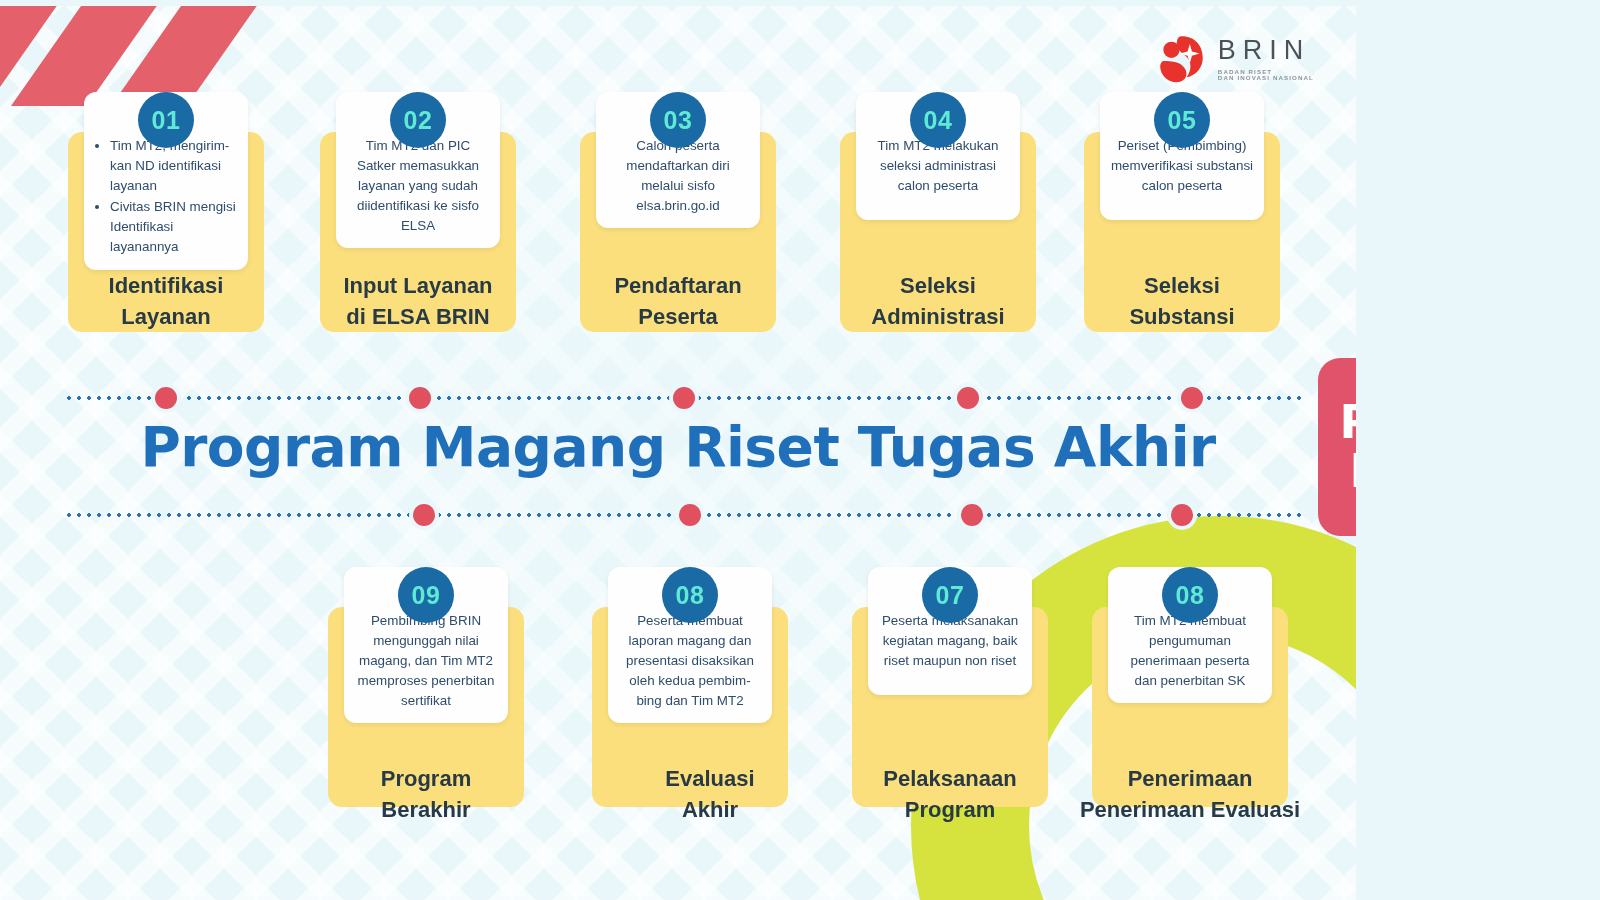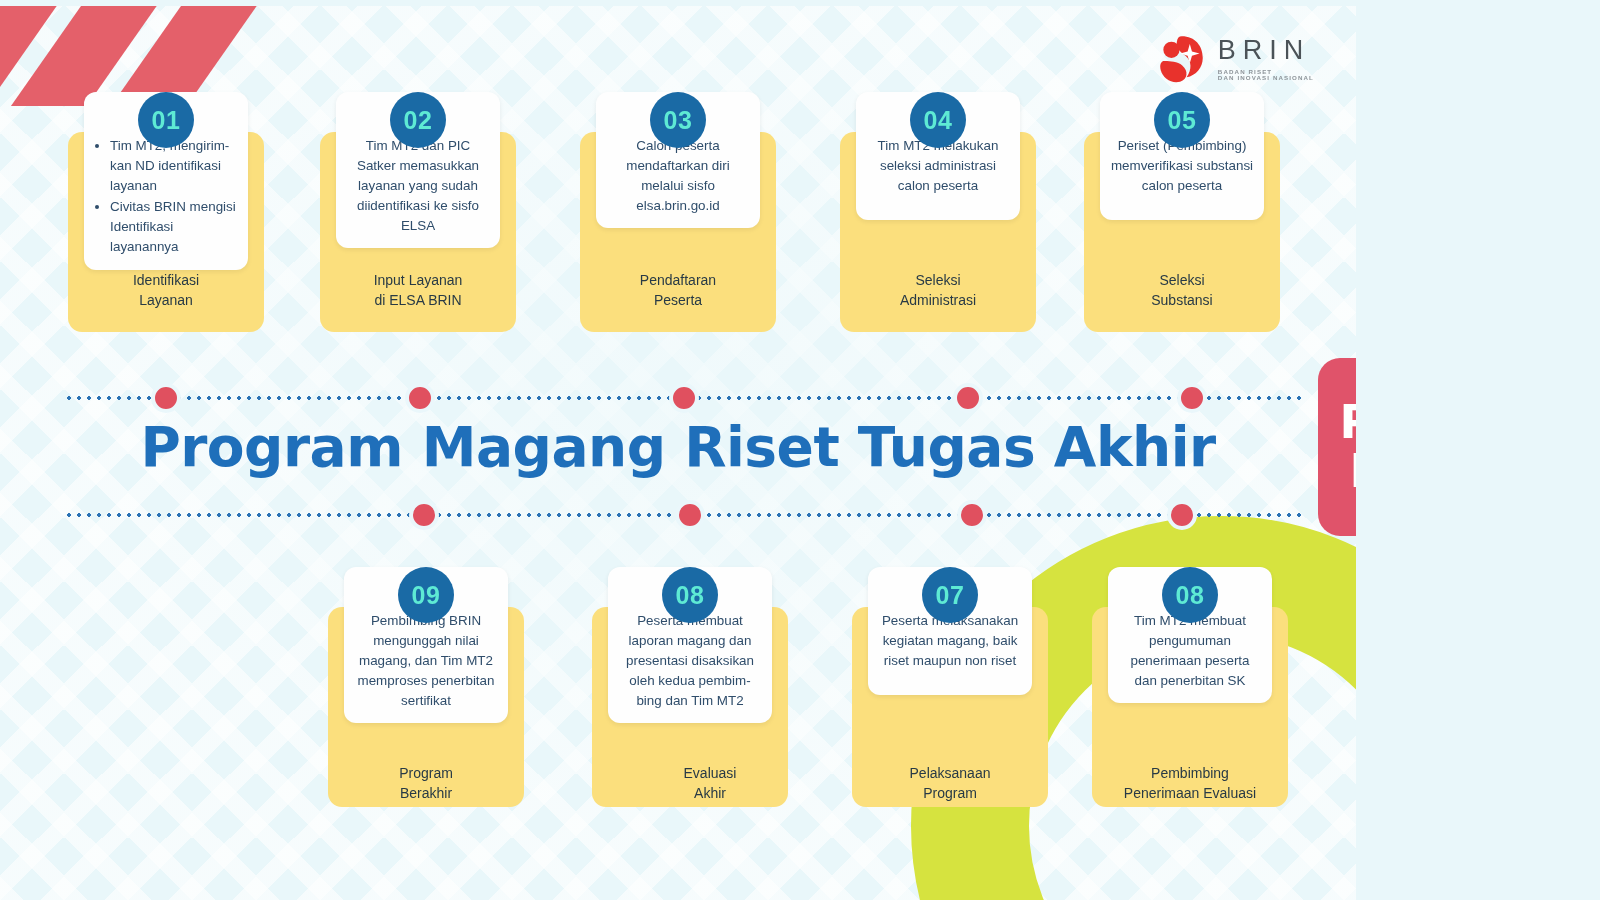--- a/index.html
+++ b/index.html
@@ -76,21 +76,21 @@
     font-size:25px;font-weight:700;letter-spacing:.5px;
     z-index:3;
   }
   .card .body{
     font-size:13.4px;line-height:1.49;color:#2f4d6b;text-align:center;
   }
   .card .body ul{margin:0;padding-left:16px;text-align:left;}
   .card .body li{margin:0 0 1px 0;}
   .card .label{
     position:absolute;left:0;right:0;
-    text-align:center;font-weight:400;font-size:14px;
+    text-align:center;font-weight:700;font-size:22px;
     color:#283a45;line-height:1.43;
   }
 
   
   .dotline{
     position:absolute;height:6px;
     background-image:radial-gradient(circle, #2a72b5 1.7px, rgba(0,0,0,0) 2.1px);
     background-size:10px 6px;background-repeat:repeat-x;background-position:0 50%;
   }
   .node{
@@ -276,21 +276,21 @@
     </div>
   </div>
 
   <div class="card card-bot" id="card-06" style="left:1092px;top:561px;">
     <div class="yellow"></div>
     <div class="white">
       <div class="badge">08</div>
       <div class="body">Tim MT2 membuat pengumuman penerimaan peserta dan penerbitan SK</div>
     </div>
     <div class="label" style="top:196px;width:240px;left:-22px;">
-      <div>Pembimbing</div>
+      <div>Penerimaan</div>
       <div>Penerimaan Evaluasi</div>
     </div>
   </div>
 
   <div id="pb-badge">
     <div class="spark" id="spark1"></div>
     <div class="spark" id="spark2"></div>
     <div class="spark" id="spark3"></div>
     <div id="pb-box">
       <div>Proses</div>

